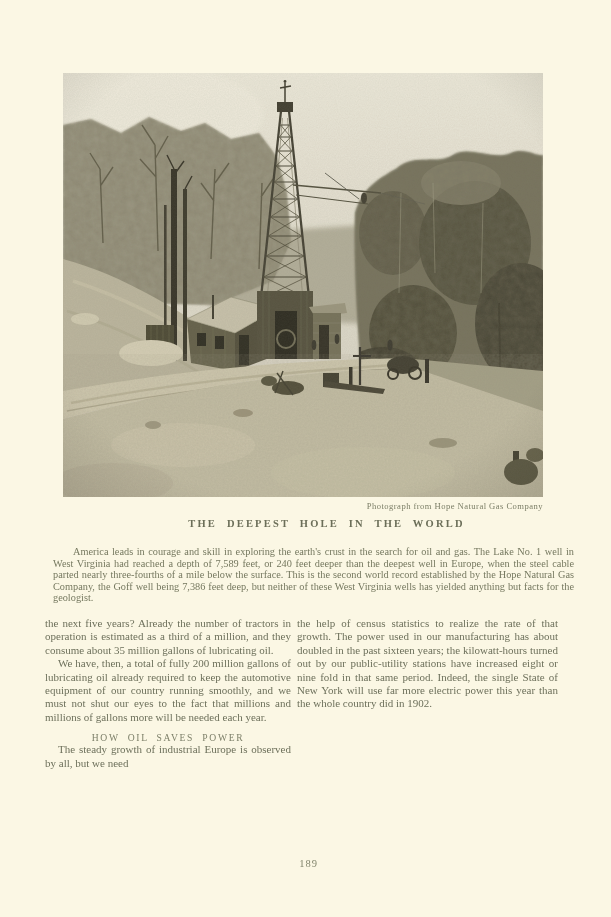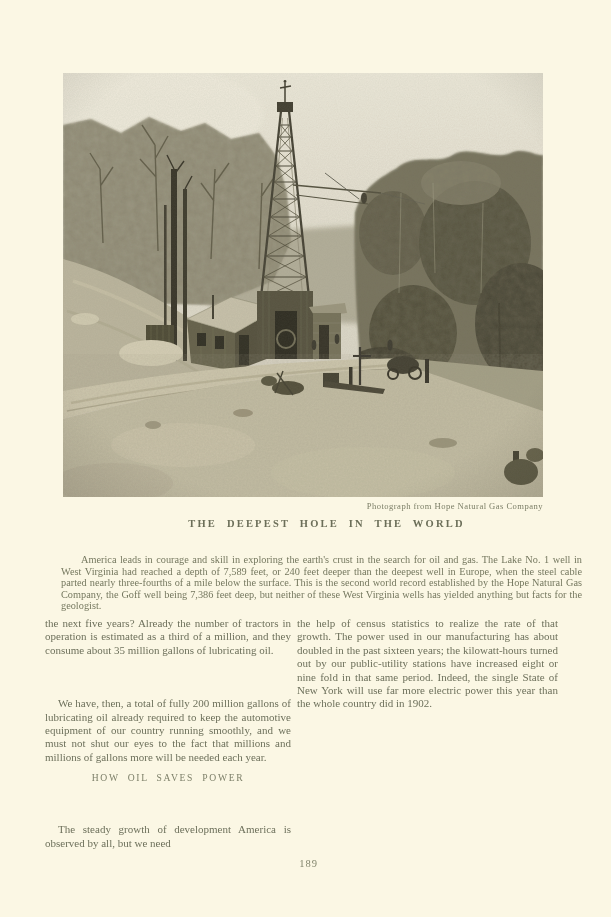--- a/index.html
+++ b/index.html
@@ -18,32 +18,32 @@
     color:#7b7e66;margin-top:4px;line-height:10px;
   }
   .caption-title{
     position:absolute;left:0;top:518px;width:611px;
     text-align:center;font-size:10.5px;font-weight:bold;
     letter-spacing:2.2px;word-spacing:5px;color:#6b6e58;margin:0;padding-left:21px;
   }
   .caption-body{
     position:absolute;left:45px;top:538px;width:521px;
     text-align:justify;font-size:10.3px;line-height:11.6px;
-    color:#75785f;margin:16px;text-indent:20px;
+    color:#75785f;margin:8px;text-indent:20px;
   }
   .columns{
     position:absolute;left:45px;top:617px;width:521px;
     display:flex;gap:6px;color:#6d705b;
   }
   .col-left{width:246px;}
   .col-right{width:261px;}
   .columns p{
     margin:0;text-align:justify;font-size:11px;line-height:13.4px;
   }
-  .columns p.indent{text-indent:13px;margin-top:40px;}
+  .columns p.indent{text-indent:13px;}
   .section-heading{
     text-align:center;font-size:9.6px;font-weight:normal;
     letter-spacing:1.7px;word-spacing:4px;color:#7c7f68;
     margin:8px 0 0 0;
   }
   .page-number{
     position:absolute;left:3px;top:858px;width:611px;
     text-align:center;font-size:10.5px;letter-spacing:1px;color:#82856d;
   }
 </style>
@@ -243,21 +243,21 @@
   </figure>
 
   <h3 class="caption-title">THE DEEPEST HOLE IN THE WORLD</h3>
   <p class="caption-body">America leads in courage and skill in exploring the earth's crust in the search for oil and gas. The Lake No. 1 well in West Virginia had reached a depth of 7,589 feet, or 240 feet deeper than the deepest well in Europe, when the steel cable parted nearly three-fourths of a mile below the surface. This is the second world record established by the Hope Natural Gas Company, the Goff well being 7,386 feet deep, but neither of these West Virginia wells has yielded anything but facts for the geologist.</p>
 
   <div class="columns">
     <div class="col-left">
       <p>the next five years?  Already the number of tractors in operation is estimated as a third of a million, and they consume about 35 million gallons of lubricating oil.</p>
       <p class="indent">We have, then, a total of fully 200 million gallons of lubricating oil already required to keep the automotive equipment of our country running smoothly, and we must not shut our eyes to the fact that millions and millions of gallons more will be needed each year.</p>
       <h4 class="section-heading">HOW OIL SAVES POWER</h4>
-      <p class="indent">The steady growth of development America is observed by all, but we need</p>
+      <p class="indent">The steady growth of industrial Europe is observed by all, but we need</p>
     </div>
     <div class="col-right">
       <p>the help of census statistics to realize the rate of that growth.  The power used in our manufacturing has about doubled in the past sixteen years; the kilowatt-hours turned out by our public-utility stations have increased eight or nine fold in that same period.  Indeed, the single State of New York will use far more electric power this year than the whole country did in 1902.</p>
     </div>
   </div>
 
   <div class="page-number">189</div>
 </div>
 
 </body></html>

